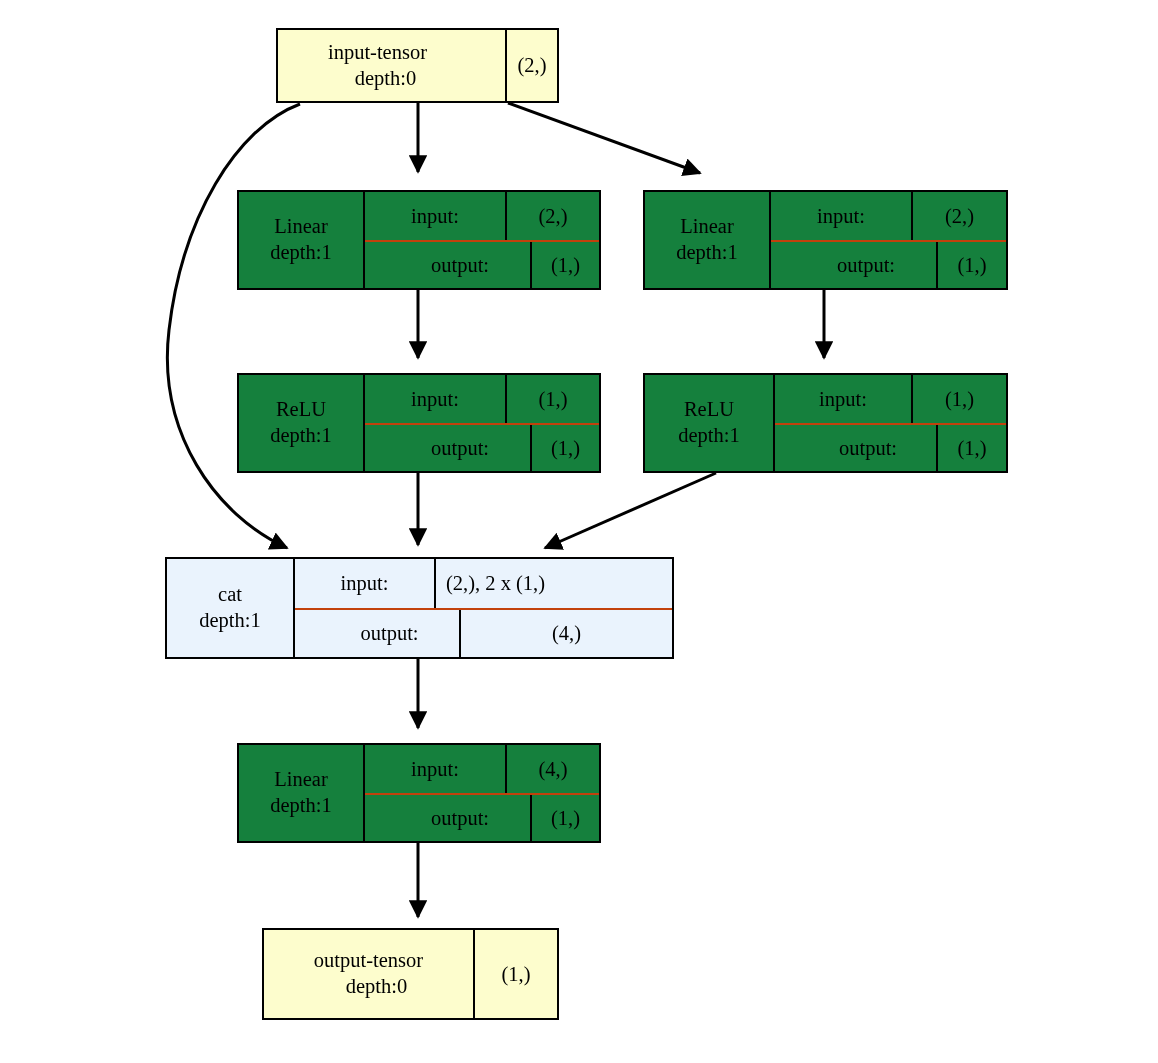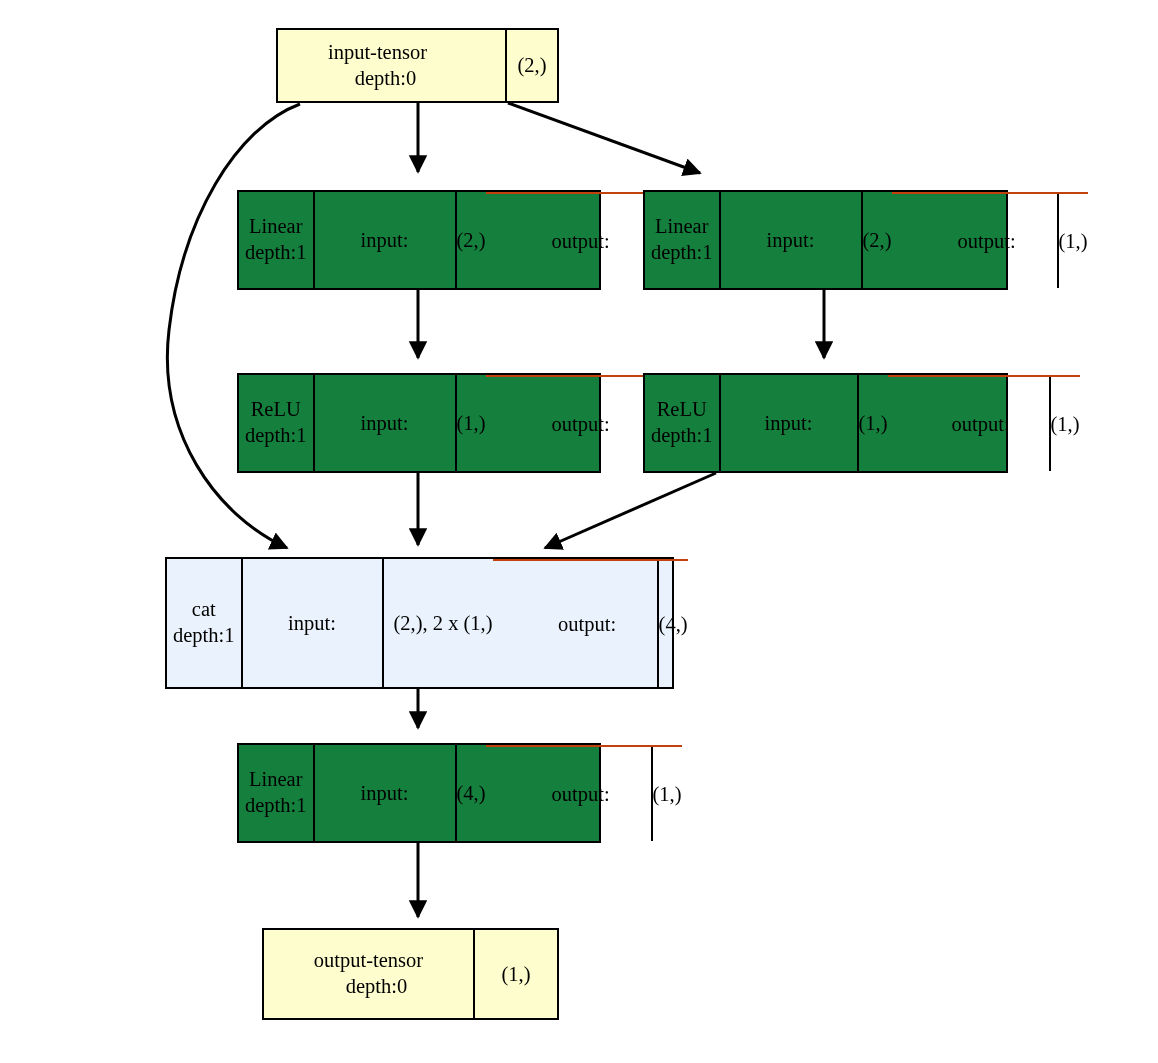--- a/index.html
+++ b/index.html
@@ -45,21 +45,21 @@
     color: #000000;
     padding: 0 6px;
     white-space: pre;
   }
   .label-line2-shift {
     padding-left: 16px;
   }
   .rows {
     flex: 1 1 auto;
     display: flex;
-    flex-direction: row;
+    flex-direction: column;
     box-sizing: border-box;
     border-left: 2px solid #000000;
   }
   .row {
     flex: 1 1 50%;
     display: flex;
     flex-direction: row;
     box-sizing: border-box;
     align-items: stretch;
   }
@@ -205,21 +205,21 @@
         <div class="cell-key" style="width:136px;">input:</div>
         <div class="cell-val center">(1,)</div>
       </div>
       <div class="row">
         <div class="cell-key" style="width:136px;">output:</div>
         <div class="cell-val center">(1,)</div>
       </div>
     </div>
   </div>
 
-  <div class="node fill-blue" style="left:165px; top:557px; width:509px; height:132px;">
+  <div class="node fill-blue" style="left:165px; top:557px; width:509px; height:102px;">
     <div class="node-label" style="width:126px;">
       <span>cat</span>
       <span>depth:1</span>
     </div>
     <div class="rows">
       <div class="row">
         <div class="cell-key" style="width:139px;">input:</div>
         <div class="cell-val left">(2,), 2 x (1,)</div>
       </div>
       <div class="row">

